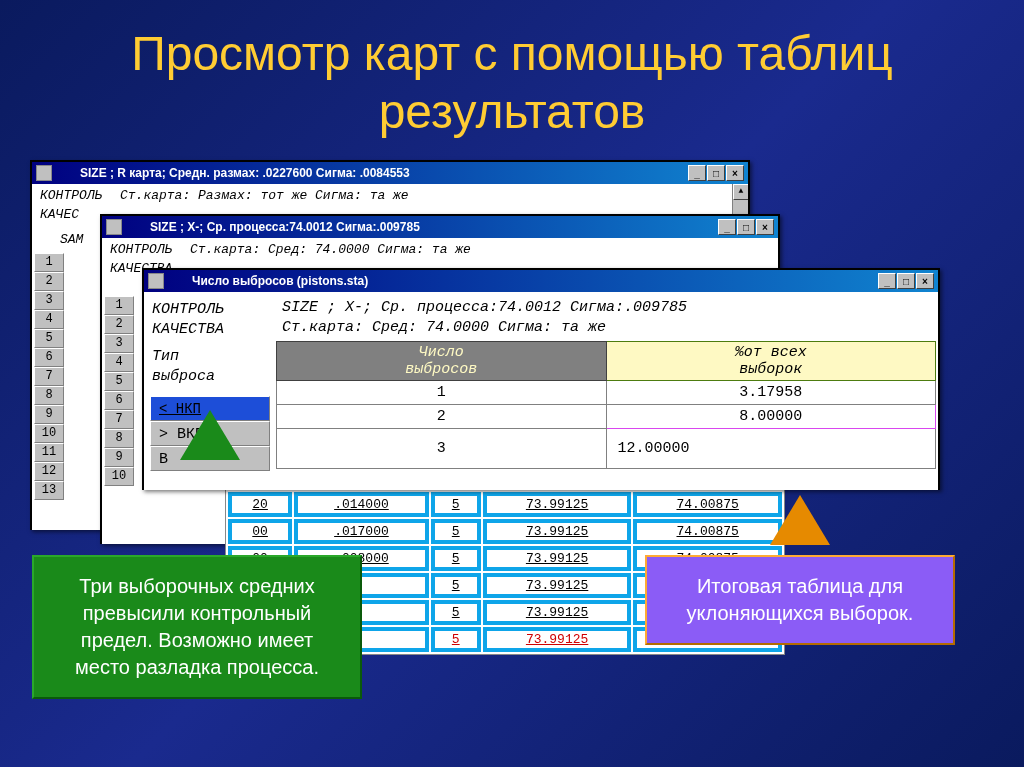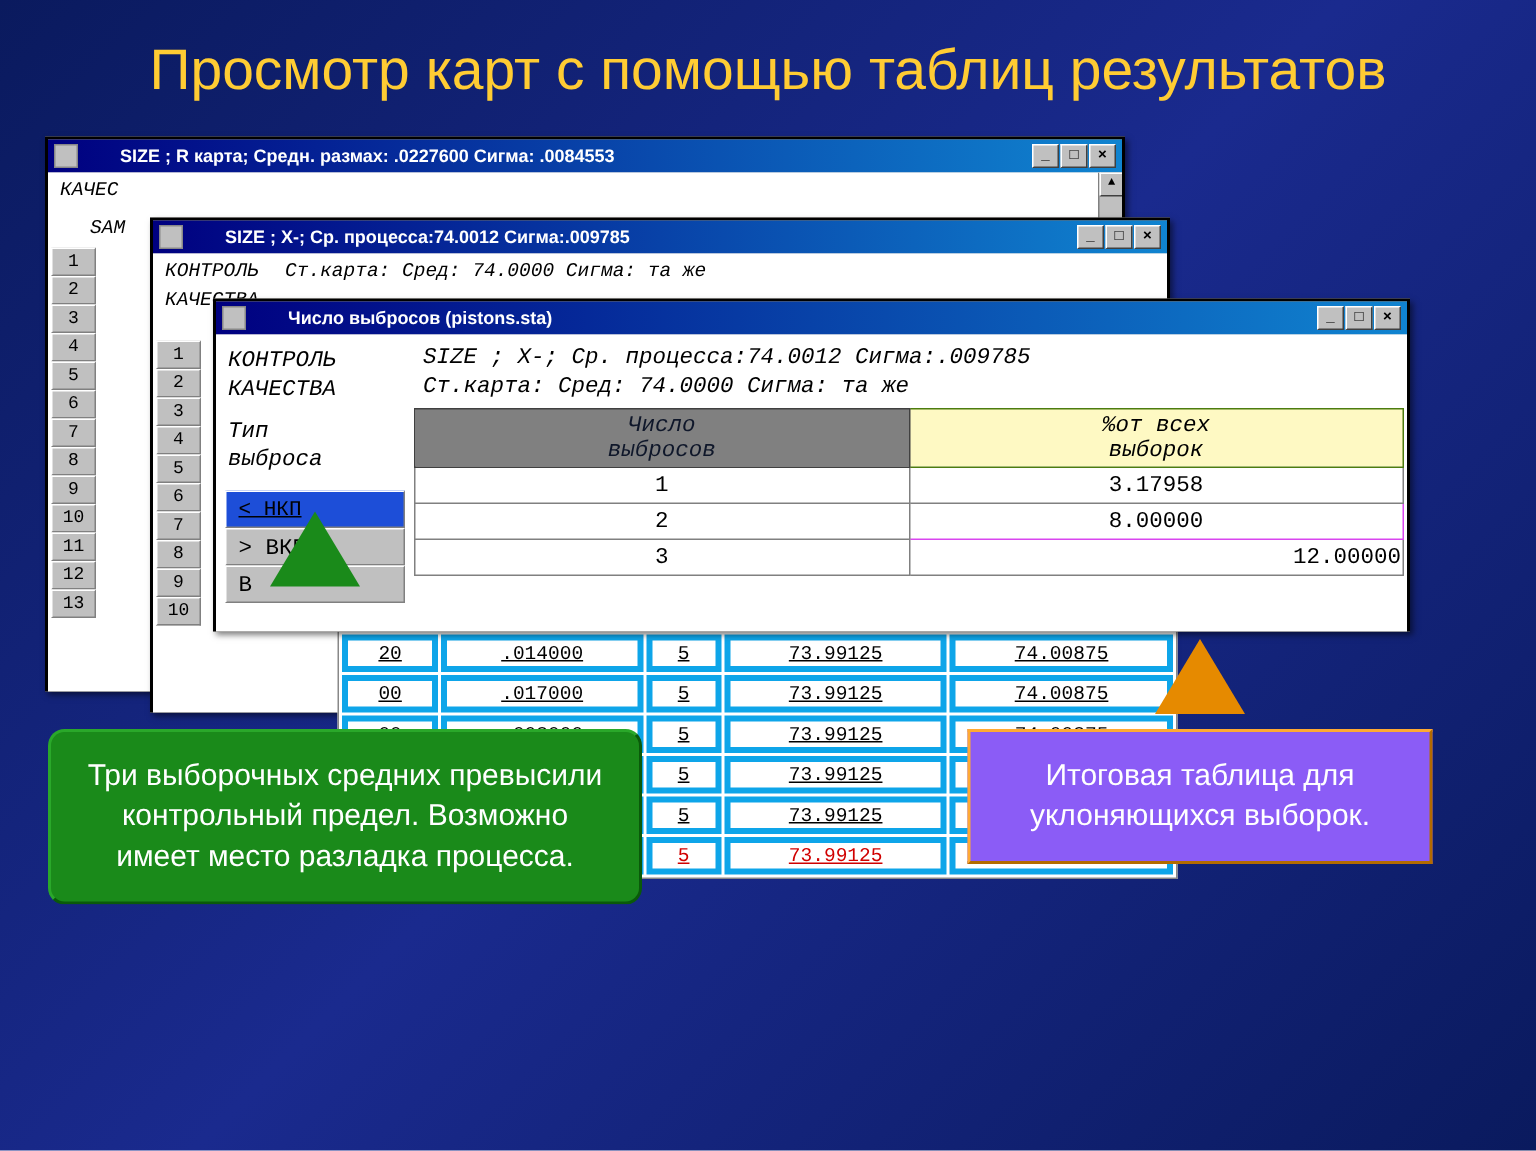--- a/index.html
+++ b/index.html
@@ -6,21 +6,21 @@
 body {
   width: 1024px;
   height: 767px;
   background: linear-gradient(135deg, #0a1a5e 0%, #1a2a8e 50%, #0a1a5e 100%);
   font-family: Arial, sans-serif;
   position: relative;
   overflow: hidden;
 }
 .slide-title {
   color: #ffcc33;
-  font-size: 38px;
+  font-size: 48px;
   text-align: center;
   padding: 25px 40px 10px;
   font-weight: normal;
   line-height: 1.2;
 }
 .windows-area {
   position: relative;
   margin: 10px 30px;
 }
 .win {
@@ -177,20 +177,21 @@
       <div class="win-btns">
         <div class="win-btn">_</div>
         <div class="win-btn">□</div>
         <div class="win-btn">×</div>
       </div>
     </div>
     <div class="client" style="height:346px;">
       <div class="scroll-stub" style="top:0; height:346px;">
         <div class="scroll-btn">▲</div>
       </div>
+      <div class="info-line"><span class="lbl-col">КОНТРОЛЬ</span><span>Ст.карта: Размах: тот же Сигма: та же</span></div>
       <div class="info-line"><span class="lbl-col">КАЧЕС</span></div>
       <div class="info-line" style="margin-top:6px;"><span style="padding-left:20px;">SAM</span></div>
       <div style="margin-top:4px;">
         <div class="rownum">1</div>
         <div class="rownum">2</div>
         <div class="rownum">3</div>
         <div class="rownum">4</div>
         <div class="rownum">5</div>
         <div class="rownum">6</div>
         <div class="rownum">7</div>
@@ -300,48 +301,48 @@
           <div>выброса</div>
         </div>
         <div style="flex:1;">
           <div class="w3-head">
             <div>SIZE ; X-; Ср. процесса:74.0012 Сигма:.009785</div>
             <div>Ст.карта: Сред: 74.0000 Сигма: та же</div>
           </div>
           <table style="width:100%; border-collapse:collapse; font-size:15px;">
             <tbody>
                 <tr>
-              <th style="background:#808080; color:#0f172a; border:1px solid #404040; width:50%; padding:2px; font-style:italic; font-weight:normal; text-align:center;"><span style="white-space:pre-line;">Число
+              <th style="background:#808080; color:#fef9c3; border:1px solid #404040; width:50%; padding:2px; font-style:italic; font-weight:normal; text-align:center;"><span style="white-space:pre-line;">Число
 выбросов</span></th>
               <th style="background:#fef9c3; border:1px solid #4d7c0f; width:50%; padding:2px; font-style:italic; font-weight:normal; text-align:center;"><span style="white-space:pre-line;">%от всех
 выборок</span></th>
             </tr>
             <tr>
                   <td style="border:1px solid #808080; text-align:center; padding:3px;">1</td>
                   <td style="border:1px solid #808080; text-align:center; padding:3px;">3.17958</td>
                 </tr>
             <tr>
                   <td style="border:1px solid #808080; text-align:center; padding:3px;">2</td>
                   <td style="border:1px solid #d946ef; text-align:center; padding:2px;">8.00000</td>
                 </tr>
             <tr>
                   <td style="border:1px solid #808080; text-align:center; padding:3px;">3</td>
-                  <td style="border:1px solid #808080; text-align:right; padding:1px;">12.00000</td>
+                  <td style="border:1px solid #808080; text-align:left; padding:11px;">12.00000</td>
                 </tr>
           </tbody>
             </table>
         </div>
       </div>
       <div style="position:absolute; left:6px; top:104px; width:120px;">
         <div style="height:25px; line-height:25px; background:#1d4ed8; border:1px solid; border-color:#fff #808080 #808080 #fff; padding:0 8px; font-size:14px;text-decoration:underline;">&lt; НКП</div>
         <div style="height:25px; line-height:25px; background:#c0c0c0; border:1px solid; border-color:#fff #808080 #808080 #fff; padding:0 8px; font-size:15px;">&gt; ВКП</div>
         <div style="height:25px; line-height:25px; background:#c0c0c0; border:1px solid; border-color:#fff #808080 #808080 #fff; padding:0 8px; font-size:15px;">В</div>
       </div>
     </div>
   </div>
 
   <div class="arrow up-green" style="left:150px; top:250px;"></div>
-  <div class="callout green" style="left:2px; top:395px; width:396px;border-radius:11px;">Три выборочных средних превысили контрольный предел. Возможно имеет место разладка процесса.</div>
+  <div class="callout green" style="left:2px; top:395px; width:330px;">Три выборочных средних превысили контрольный предел. Возможно имеет место разладка процесса.</div>
 
   <div class="arrow up-orange" style="left:740px; top:335px;"></div>
   <div class="callout orange" style="left:615px; top:395px; width:310px;">Итоговая таблица для уклоняющихся выборок.</div>
 
 </div>
 
 </body></html>

